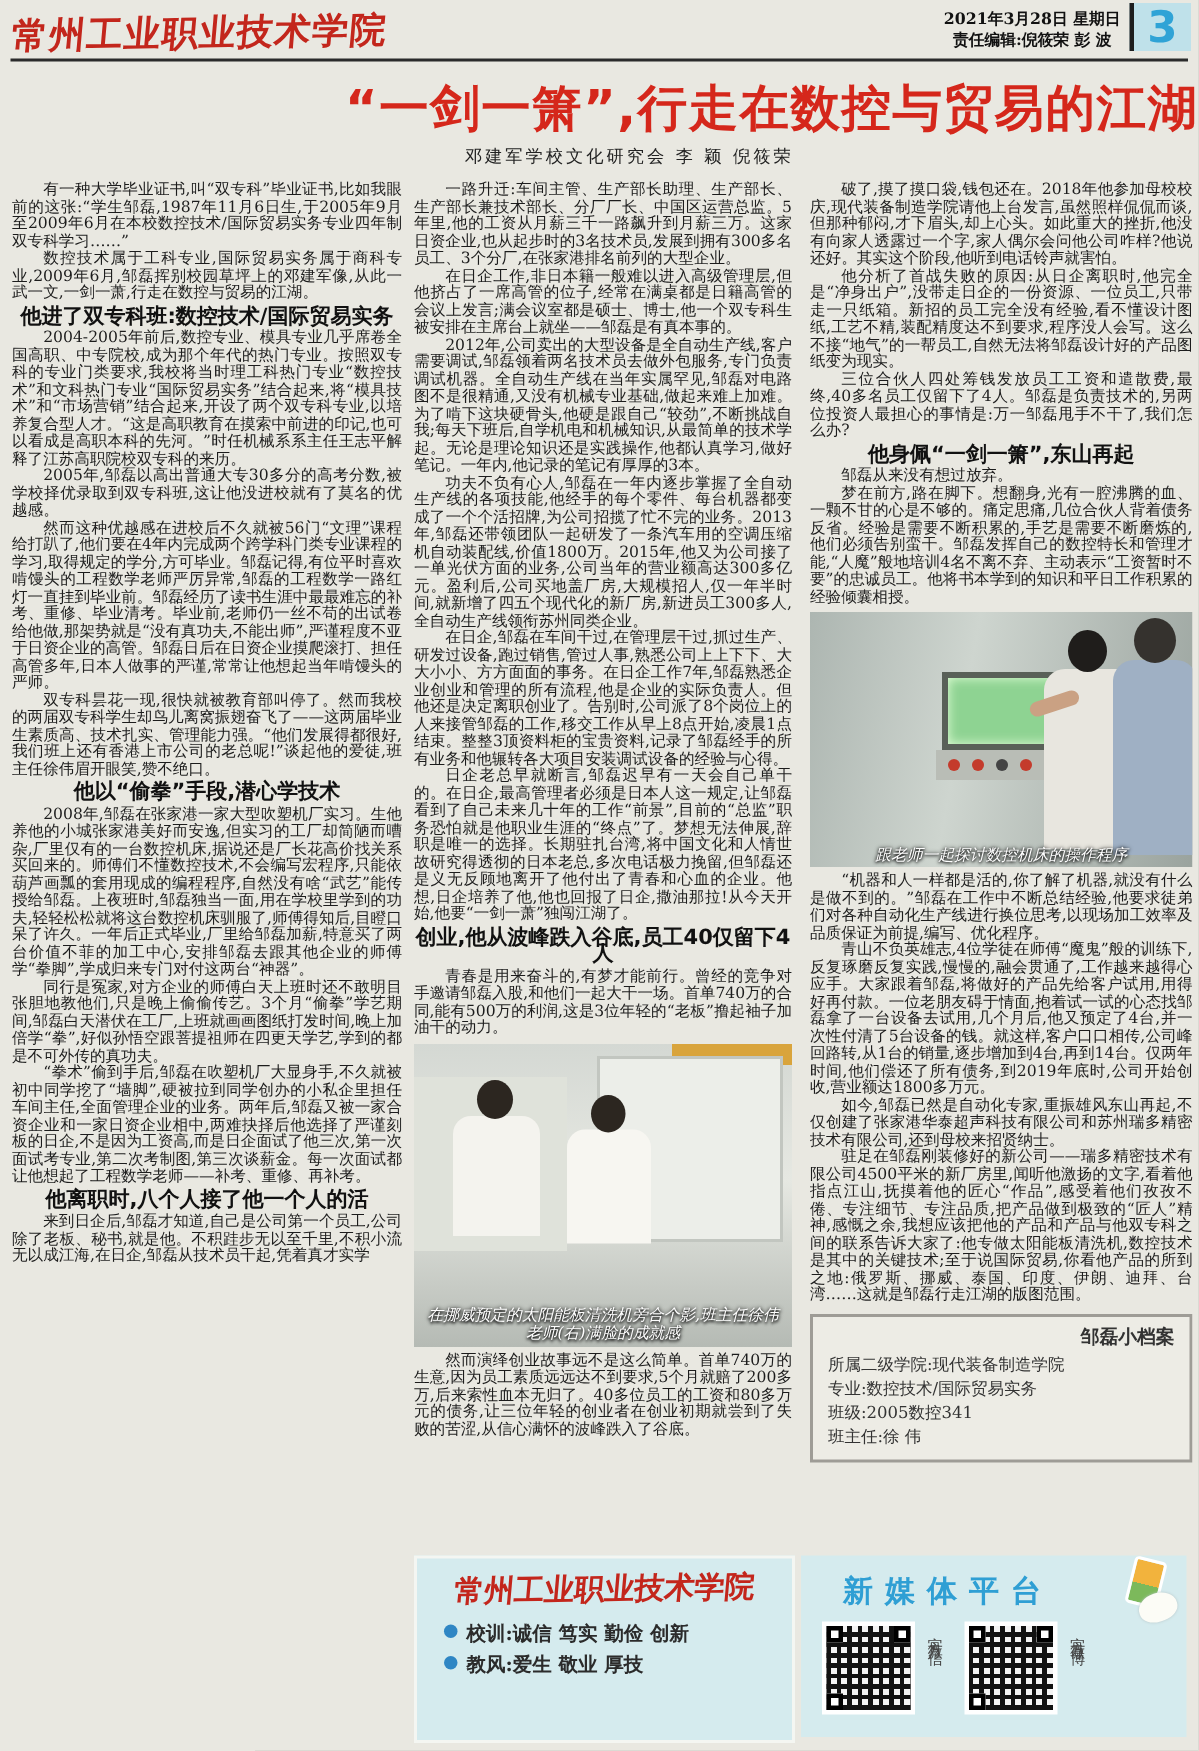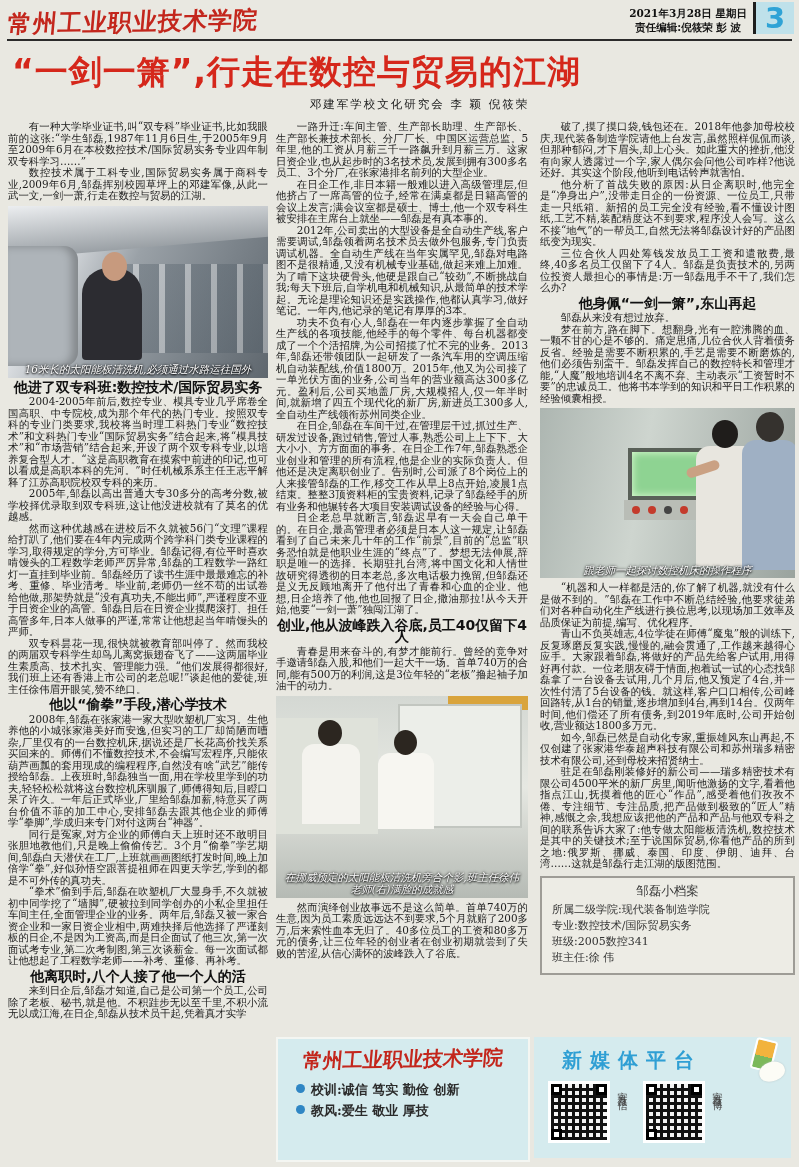--- a/index.html
+++ b/index.html
@@ -12,21 +12,21 @@
   .section-title{position:absolute;left:318px;top:8px;font-family:"DejaVu Sans","Liberation Sans",sans-serif;
             font-size:25px;font-weight:bold;color:#48a9ce;letter-spacing:15px;white-space:nowrap;}
   .hdr-right{position:absolute;right:52px;top:6px;text-align:center;font-weight:bold;
              font-size:10.5px;line-height:14px;color:#111;}
   .pagenum{position:absolute;right:5px;top:2px;width:38px;height:32px;background:#bfe1ea;
            border-left:3px solid #1e1e1e;color:#2fa3d6;text-align:center;
            font:bold 29px/32px "DejaVu Sans","Liberation Sans",sans-serif;}
   .hdr-rule{position:absolute;left:7px;right:7px;top:39px;height:2px;background:#2b2b2b;}
 
   
-  .headline{position:absolute;left:12px;right:0;top:50px;text-align:left;
+  .headline{position:absolute;left:12px;right:0;top:50px;text-align:right;
             font-family:"DejaVu Sans","Liberation Sans",sans-serif;font-weight:bold;
             font-size:33px;color:#d5271b;letter-spacing:1px;white-space:nowrap;}
   .byline{position:absolute;left:0;right:4px;top:97px;text-align:center;font-size:11.5px;
           letter-spacing:2px;color:#222;padding-left:44px;}
 
   
   .col{position:absolute;top:121px;font-size:10.4px;line-height:11.5px;text-align:justify;overflow:hidden;}
   .col p{margin:0;text-indent:2em;}
   #c1{left:8px;width:260px;height:1041px;}
   #c2{left:276px;width:252px;height:913px;}
@@ -62,22 +62,22 @@
   #photo3 .btns{position:absolute;left:92px;top:98px;width:8px;height:8px;border-radius:50%;background:#c43b2c;
         box-shadow:16px 0 0 #c43b2c,32px 0 0 #444,48px 0 0 #c43b2c;}
   #photo3 .g1h{position:absolute;left:172px;top:12px;width:26px;height:28px;background:#1f1d1b;border-radius:50%;}
   #photo3 .g1b{position:absolute;left:156px;top:38px;width:62px;height:120px;background:#e8e6df;border-radius:14px 14px 0 0;}
   #photo3 .g2h{position:absolute;left:216px;top:4px;width:28px;height:30px;background:#35322e;border-radius:50%;}
   #photo3 .g2b{position:absolute;left:202px;top:32px;width:56px;height:130px;background:#9fb0c4;border-radius:14px 14px 0 0;}
   #photo3 .arm{position:absolute;left:146px;top:56px;width:34px;height:10px;background:#caa183;border-radius:6px;transform:rotate(-18deg);}
 
   
   .archive{margin-top:6px;border:2px solid #9e9c96;background:#edece5;padding:5px 10px 7px;}
-  .archive .atitle{text-align:center;font-family:"DejaVu Sans","Liberation Sans",sans-serif;
-        font-weight:normal;font-size:12.5px;margin-bottom:3px;}
+  .archive .atitle{text-align:right;font-family:"DejaVu Sans","Liberation Sans",sans-serif;
+        font-weight:bold;font-size:12.5px;margin-bottom:3px;}
   .archive div{font-size:11px;line-height:16px;color:#333;}
 
   
   .bl{position:absolute;left:276px;top:1037px;width:250px;height:121px;background:#d5ebee;border:2px solid #f4f6f2;}
   .bl .bschool{text-align:center;margin-top:7px;font-size:20px;font-weight:bold;color:#c3261c;
         transform:skewX(-6deg) rotate(-1deg);white-space:nowrap;}
   .mottos{margin:6px 0 0 18px;}
   .mrow{font-size:13px;line-height:21px;color:#2b2b2b;font-weight:bold;}
   .dot{display:inline-block;width:9px;height:9px;border-radius:50%;background:#2f86c4;margin-right:6px;vertical-align:1px;}
   .br{position:absolute;left:534px;top:1037px;width:257px;height:121px;background:#d5ebee;}
@@ -109,28 +109,20 @@
   </div>
   <div class="pagenum">3</div>
   <div class="hdr-rule"></div>
 
   <div class="headline">“一剑一箫”,行走在数控与贸易的江湖</div>
   <div class="byline">邓建军学校文化研究会 李 颖 倪筱荣</div>
 
   <div class="col" id="c1">
     <p>有一种大学毕业证书,叫“双专科”毕业证书,比如我眼前的这张:“学生邹磊,1987年11月6日生,于2005年9月至2009年6月在本校数控技术/国际贸易实务专业四年制双专科学习……”</p>
     <p>数控技术属于工科专业,国际贸易实务属于商科专业,2009年6月,邹磊挥别校园草坪上的邓建军像,从此一武一文,一剑一萧,行走在数控与贸易的江湖。</p>
-    <div class="photo" id="photo1">
-      <div class="beam"></div>
-      <div class="glass"></div>
-      <div class="frame"></div>
-      <div class="man"></div>
-      <div class="face"></div>
-      <div class="pcap">16米长的太阳能板清洗机,必须通过水路运往国外</div>
-    </div>
     <h3 class="sub">他进了双专科班:数控技术/国际贸易实务</h3>
     <p>2004-2005年前后,数控专业、模具专业几乎席卷全国高职、中专院校,成为那个年代的热门专业。按照双专科的专业门类要求,我校将当时理工科热门专业“数控技术”和文科热门专业“国际贸易实务”结合起来,将“模具技术”和“市场营销”结合起来,开设了两个双专科专业,以培养复合型人才。“这是高职教育在摸索中前进的印记,也可以看成是高职本科的先河。”时任机械系系主任王志平解释了江苏高职院校双专科的来历。</p>
     <p>2005年,邹磊以高出普通大专30多分的高考分数,被学校择优录取到双专科班,这让他没进校就有了莫名的优越感。</p>
     <p>然而这种优越感在进校后不久就被56门“文理”课程给打趴了,他们要在4年内完成两个跨学科门类专业课程的学习,取得规定的学分,方可毕业。邹磊记得,有位平时喜欢啃馒头的工程数学老师严厉异常,邹磊的工程数学一路红灯一直挂到毕业前。邹磊经历了读书生涯中最最难忘的补考、重修、毕业清考。毕业前,老师仍一丝不苟的出试卷给他做,那架势就是“没有真功夫,不能出师”,严谨程度不亚于日资企业的高管。邹磊日后在日资企业摸爬滚打、担任高管多年,日本人做事的严谨,常常让他想起当年啃馒头的严师。</p>
     <p>双专科昙花一现,很快就被教育部叫停了。然而我校的两届双专科学生却鸟儿离窝振翅奋飞了——这两届毕业生素质高、技术扎实、管理能力强。“他们发展得都很好,我们班上还有香港上市公司的老总呢!”谈起他的爱徒,班主任徐伟眉开眼笑,赞不绝口。</p>
     <h3 class="sub">他以“偷拳”手段,潜心学技术</h3>
     <p>2008年,邹磊在张家港一家大型吹塑机厂实习。生他养他的小城张家港美好而安逸,但实习的工厂却简陋而嘈杂,厂里仅有的一台数控机床,据说还是厂长花高价找关系买回来的。师傅们不懂数控技术,不会编写宏程序,只能依葫芦画瓢的套用现成的编程程序,自然没有啥“武艺”能传授给邹磊。上夜班时,邹磊独当一面,用在学校里学到的功夫,轻轻松松就将这台数控机床驯服了,师傅得知后,目瞪口呆了许久。一年后正式毕业,厂里给邹磊加薪,特意买了两台价值不菲的加工中心,安排邹磊去跟其他企业的师傅学“拳脚”,学成归来专门对付这两台“神器”。</p>
     <p>同行是冤家,对方企业的师傅白天上班时还不敢明目张胆地教他们,只是晚上偷偷传艺。3个月“偷拳”学艺期间,邹磊白天潜伏在工厂,上班就画画图纸打发时间,晚上加倍学“拳”,好似孙悟空跟菩提祖师在四更天学艺,学到的都是不可外传的真功夫。</p>
     <p>“拳术”偷到手后,邹磊在吹塑机厂大显身手,不久就被初中同学挖了“墙脚”,硬被拉到同学创办的小私企里担任车间主任,全面管理企业的业务。两年后,邹磊又被一家合资企业和一家日资企业相中,两难抉择后他选择了严谨刻板的日企,不是因为工资高,而是日企面试了他三次,第一次面试考专业,第二次考制图,第三次谈薪金。每一次面试都让他想起了工程数学老师——补考、重修、再补考。</p>
     <h3 class="sub">他离职时,八个人接了他一个人的活</h3>

